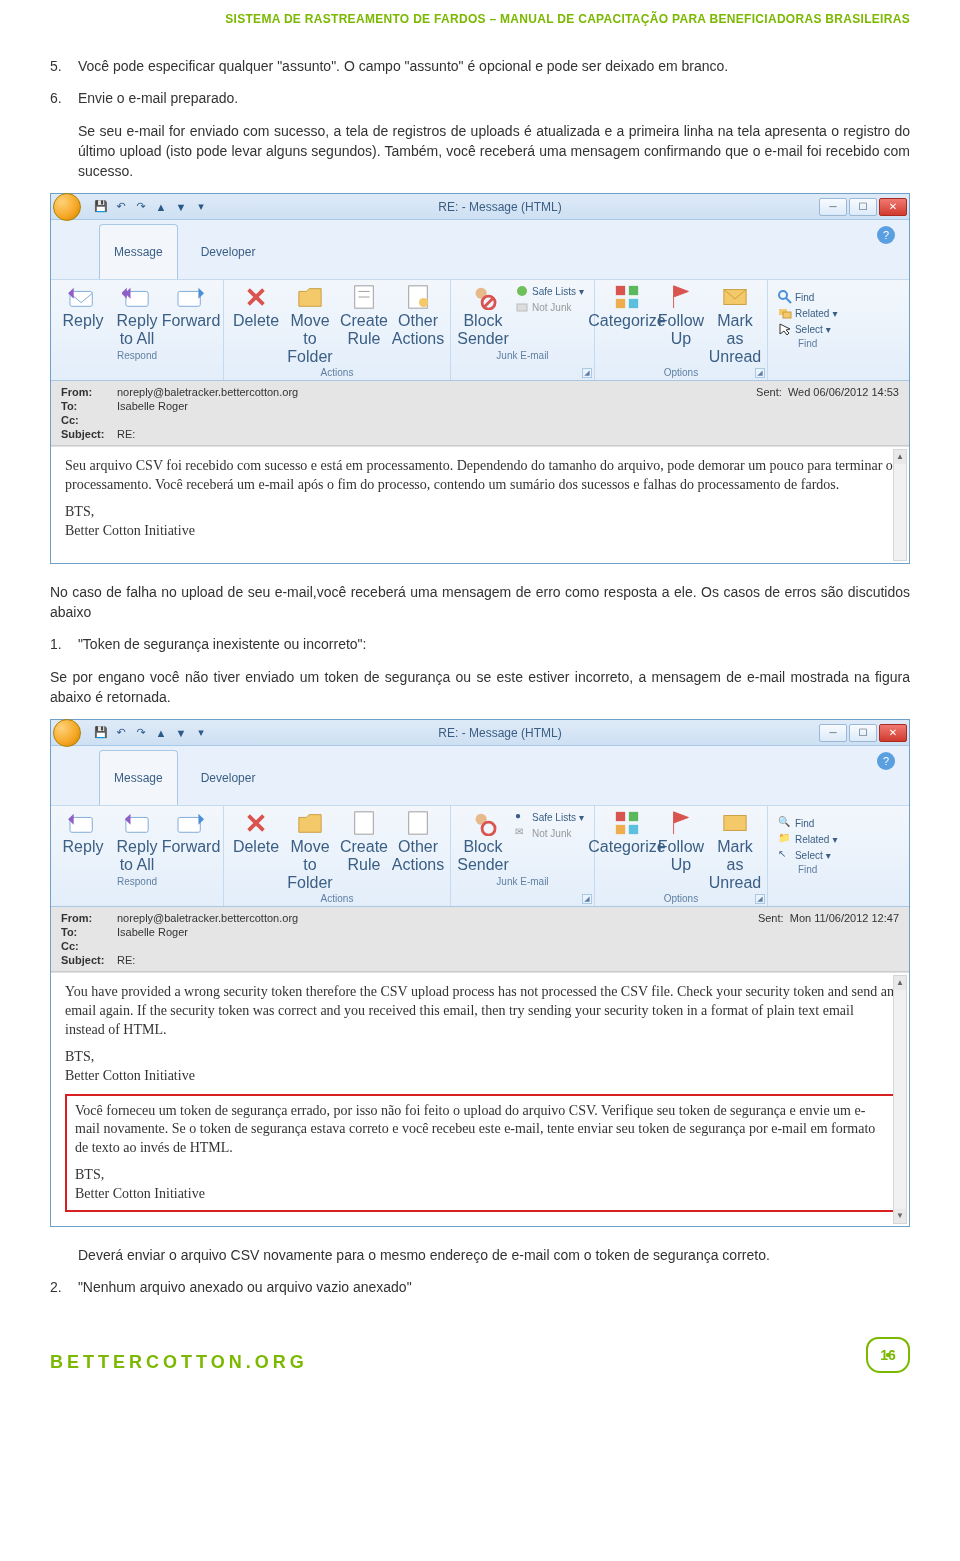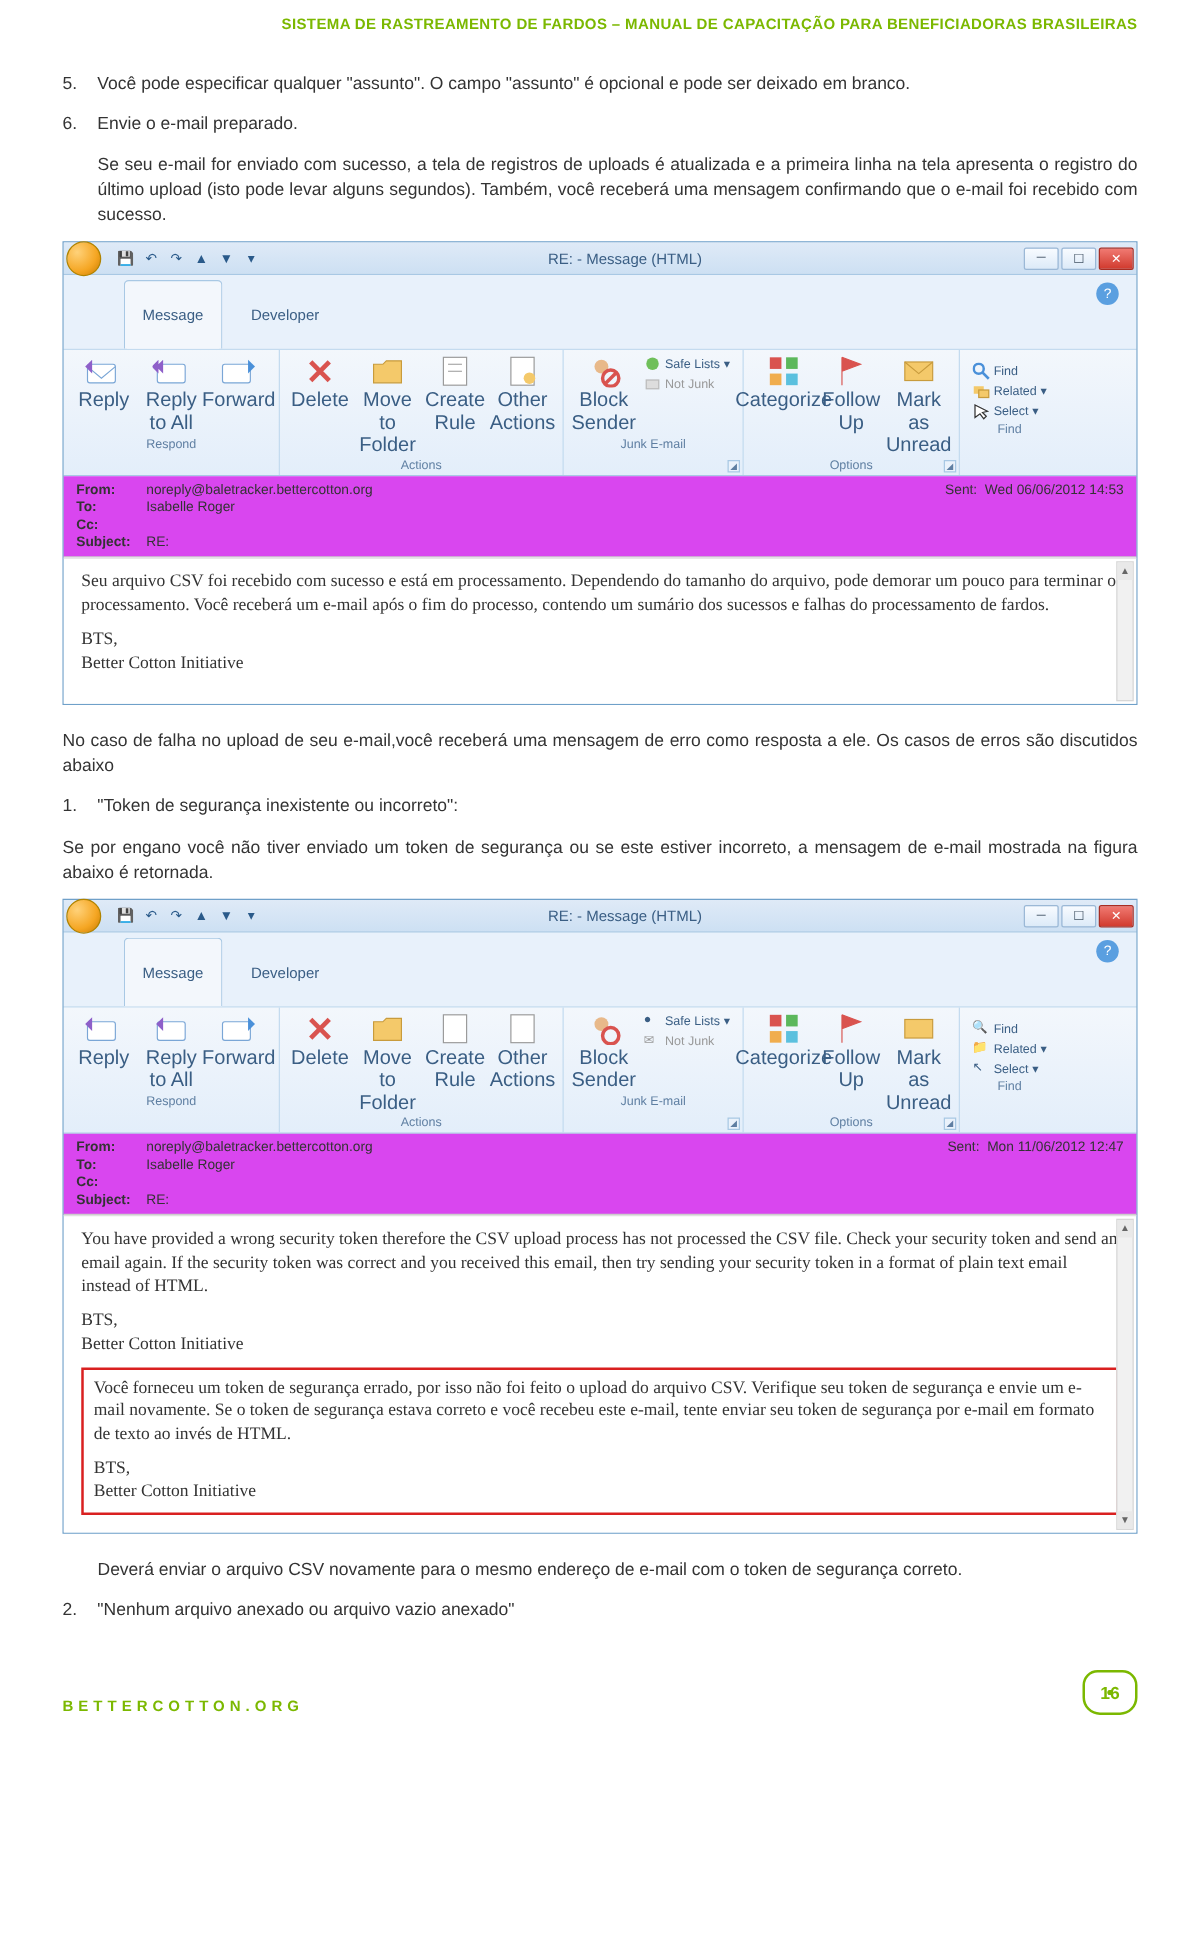--- a/index.html
+++ b/index.html
@@ -25,32 +25,32 @@
   .ribbon-body { display: flex; background: linear-gradient(#f3f7fc,#e3eefa); border-top: 1px solid #c4dbef; border-bottom: 1px solid #a8c8e4; }
   .ribbon-group { border-right: 1px solid #c4dbef; padding: 4px 10px 2px 10px; text-align: center; position: relative; }
   .rg-row { display: flex; gap: 10px; align-items: flex-start; justify-content: center; }
   .rg-big { display: flex; flex-direction: column; align-items: center; width: 44px; font-size: 16px; color: #3a5e84; line-height: 1.1; }
   .rg-big .ico { width: 30px; height: 26px; margin-bottom: 2px; }
   .rg-small-col { display: flex; flex-direction: column; gap: 2px; font-size: 10px; color: #3a5e84; text-align: left; }
   .rg-small { display: flex; align-items: center; gap: 3px; white-space: nowrap; }
   .rg-small .ico-sm { width: 14px; height: 14px; display: inline-block; }
   .rg-title { font-size: 10px; color: #5f7fa2; padding-top: 2px; }
   .dialog-launch { position: absolute; right: 2px; bottom: 2px; width: 10px; height: 10px; border: 1px solid #a8c8e4; background: #eaf2fb; font-size: 7px; color: #5f7fa2; display: flex; align-items: center; justify-content: center; }
-  .headers { background: #d946ef; border-bottom: 1px solid #ccc; padding: 4px 10px; font-size: 11px; color: #333; }
+  .headers { background: #e5e5e5; border-bottom: 1px solid #ccc; padding: 4px 10px; font-size: 11px; color: #333; }
   .hdr-row { display: flex; padding: 1px 0; }
   .hdr-label { width: 56px; color: #333; font-weight: bold; }
   .hdr-value { flex: 1; }
   .hdr-sent { margin-left: auto; }
   .email-body { background: #fff; padding: 10px 14px 14px 14px; font-family: 'Times New Roman', serif; font-size: 14px; line-height: 1.35; position: relative; border-top: 1px solid #e0e0e0; }
   .email-body p { margin-bottom: 8px; }
   .scrollbar { position: absolute; right: 2px; top: 2px; bottom: 2px; width: 14px; background: #f1f1f1; border: 1px solid #d7d7d7; }
   .scroll-arrow { height: 14px; background: #e9e9e9; display: flex; align-items: center; justify-content: center; font-size: 8px; color: #666; }
   .redbox { border: 2px solid #d92020; padding: 6px 8px; margin-top: 6px; }
   .footer-row { display: flex; justify-content: space-between; align-items: flex-end; margin-top: 30px; }
-  .footer-link { color: #7bb800; letter-spacing: 4px; font-size: 12px; font-weight: bold; margin-top: 24px; }
+  .footer-link { color: #7bb800; letter-spacing: 4px; font-size: 18px; font-weight: bold; margin-top: 24px; }
   .page-number-badge { width: 44px; height: 44px; position: relative; }
   .page-number-badge .cloud { width: 44px; height: 36px; border: 2px solid #7bb800; border-radius: 12px 12px 14px 14px; position: absolute; bottom: 0; display: flex; align-items: center; justify-content: center; color: #7bb800; font-weight: bold; font-size: 14px; }
   .page-number-badge .cloud:before, .page-number-badge .cloud:after { content: ""; position: absolute; border: 2px solid #7bb800; border-radius: 50%; background: #fff; }
   
   .ico svg, .ico-sm svg { width: 100%; height: 100%; }
 </style>
 </head>
 <body>
 
 <div class="page-header">SISTEMA DE RASTREAMENTO DE FARDOS – MANUAL DE CAPACITAÇÃO PARA BENEFICIADORAS BRASILEIRAS</div>

